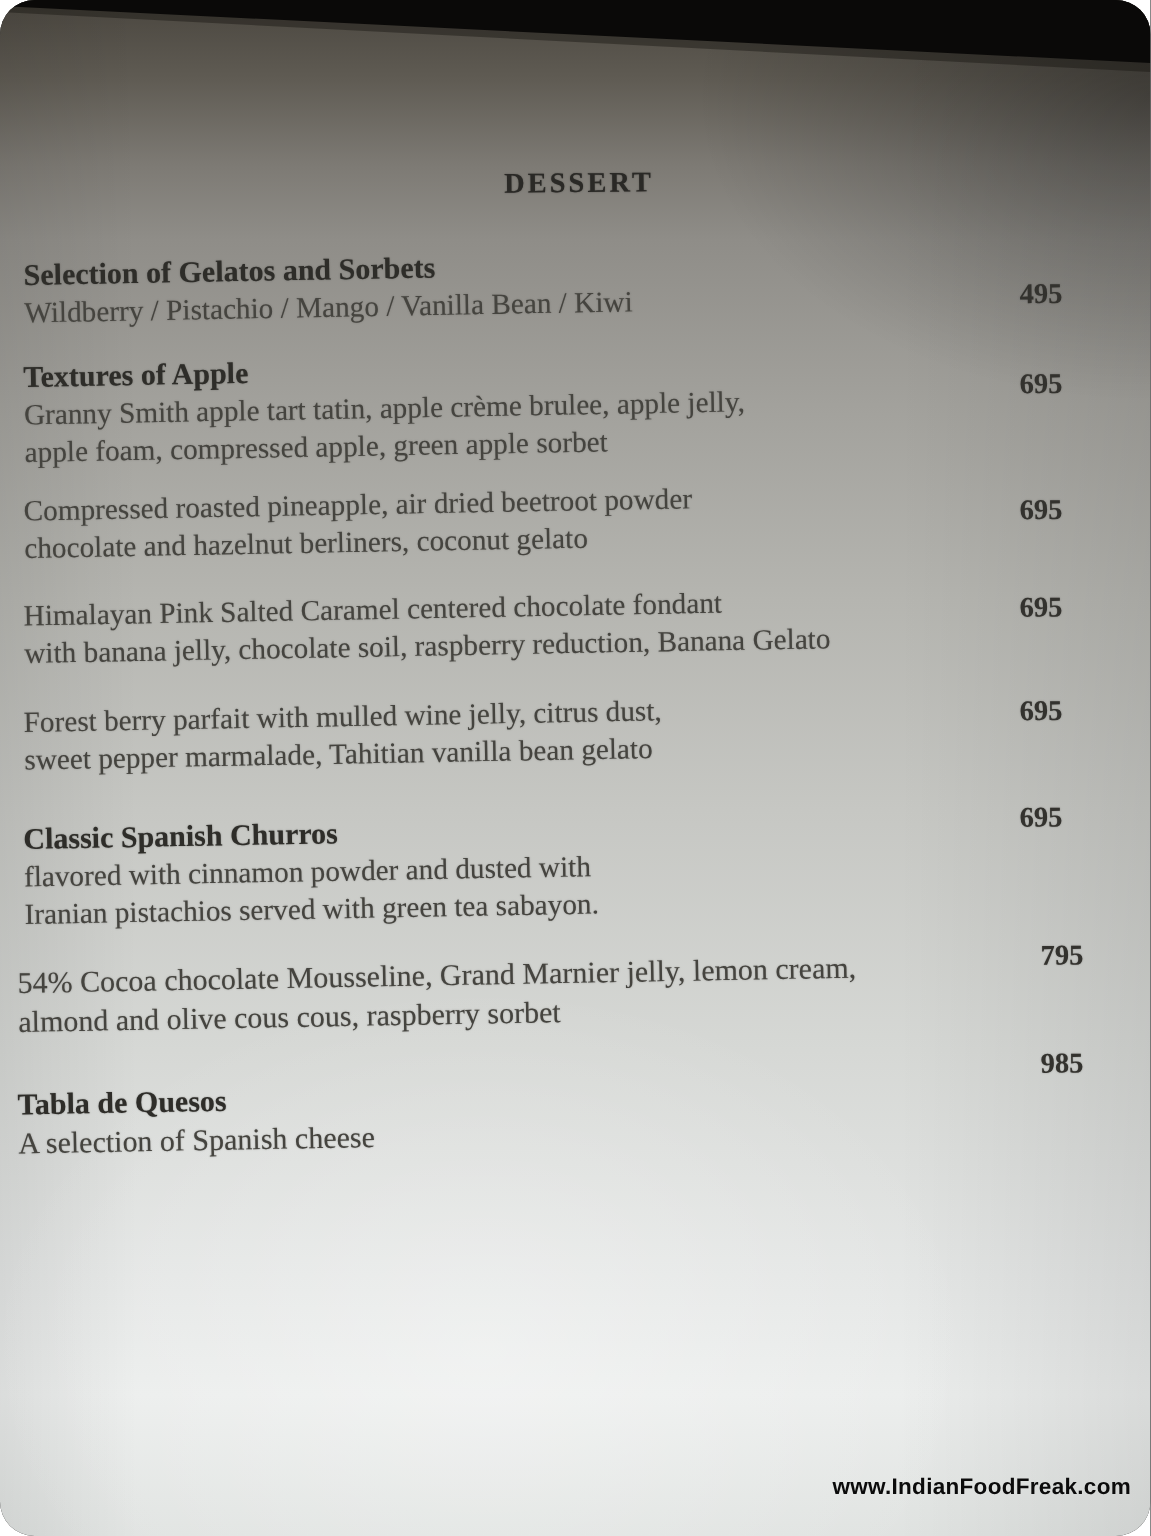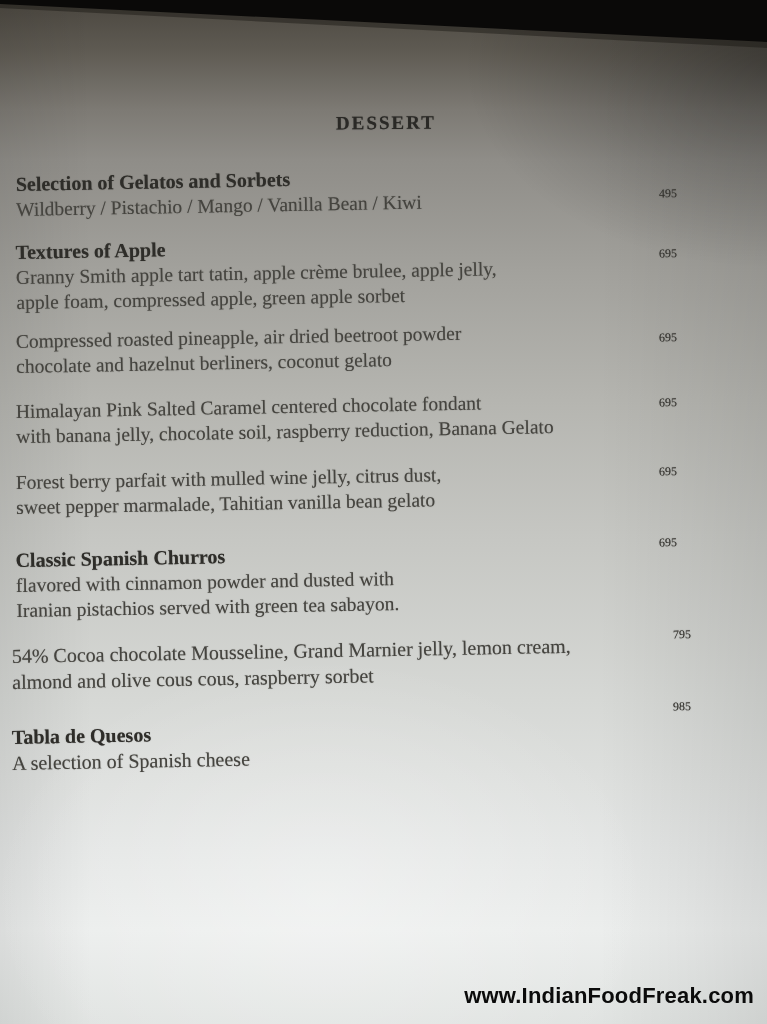--- a/index.html
+++ b/index.html
@@ -1,21 +1,21 @@
 <!DOCTYPE html>
 <html><head>
 <meta charset="utf-8">
 <style>
   * { margin:0; padding:0; box-sizing:border-box; }
   html,body { width:767px; height:1024px; overflow:hidden; }
   body { font-family:"Liberation Serif", serif; }
 
   .photo {
     position:relative; width:767px; height:1024px;
-    background:#111; overflow:hidden;
+    background:#111; overflow:hidden;border-radius:23px;
   }
 
   
   .page {
     position:absolute; inset:0;
     background:
       radial-gradient(ellipse 62% 34% at 42% 88%, rgba(255,255,255,0.34), rgba(255,255,255,0) 70%),
       radial-gradient(ellipse 55% 28% at 100% 6%, rgba(0,0,0,0.30), rgba(0,0,0,0) 72%),
       linear-gradient(90deg, rgba(0,0,0,0.07) 0%, rgba(0,0,0,0) 12%, rgba(0,0,0,0) 78%, rgba(0,0,0,0.08) 100%),
       linear-gradient(180deg,
@@ -63,38 +63,38 @@
   .item-1 { top:240px; }
   .item-2 { top:329px; }
   .item-3 { top:399px; }
   .item-4 { top:470px; }
   .item-5 { top:548px; }
   .item-6 { top:643px; left:-4px; }
   .item-7 { top:725px; left:-4px; }
   .item-6 .item-desc, .item-7 .item-desc { line-height:26px; font-size:20px; }
 
   .price {
-    position:absolute; width:70px; right:38px; text-align:left;
-    font-size:12px; font-weight:normal; color:#33322e;
+    position:absolute; width:70px; right:38px; text-align:center;
+    font-size:19px; font-weight:bold; color:#33322e;
     text-shadow:0 0 1px rgba(51,50,46,0.5);
     transform:rotate(-0.7deg);
   }
   .price-0 { top:186px; }
   .price-1 { top:246px; }
   .price-2 { top:330px; }
   .price-3 { top:395px; }
   .price-4 { top:464px; }
   .price-5 { top:535px; }
   .price-6 { top:627px; right:24px; }
   .price-7 { top:699px; right:24px; }
 
   .watermark {
     position:absolute; top:983px; right:13px;
     font-family:"Liberation Sans", sans-serif;
-    font-size:22px; font-weight:bold; color:#0b0b0b;
+    font-size:15px; font-weight:bold; color:#0b0b0b;
     letter-spacing:0.2px;
   }
 </style>
 </head>
 <body>
 
 <div class="photo">
   <div class="page"></div>
   <div class="wedge-soft"></div>
   <div class="wedge"></div>

